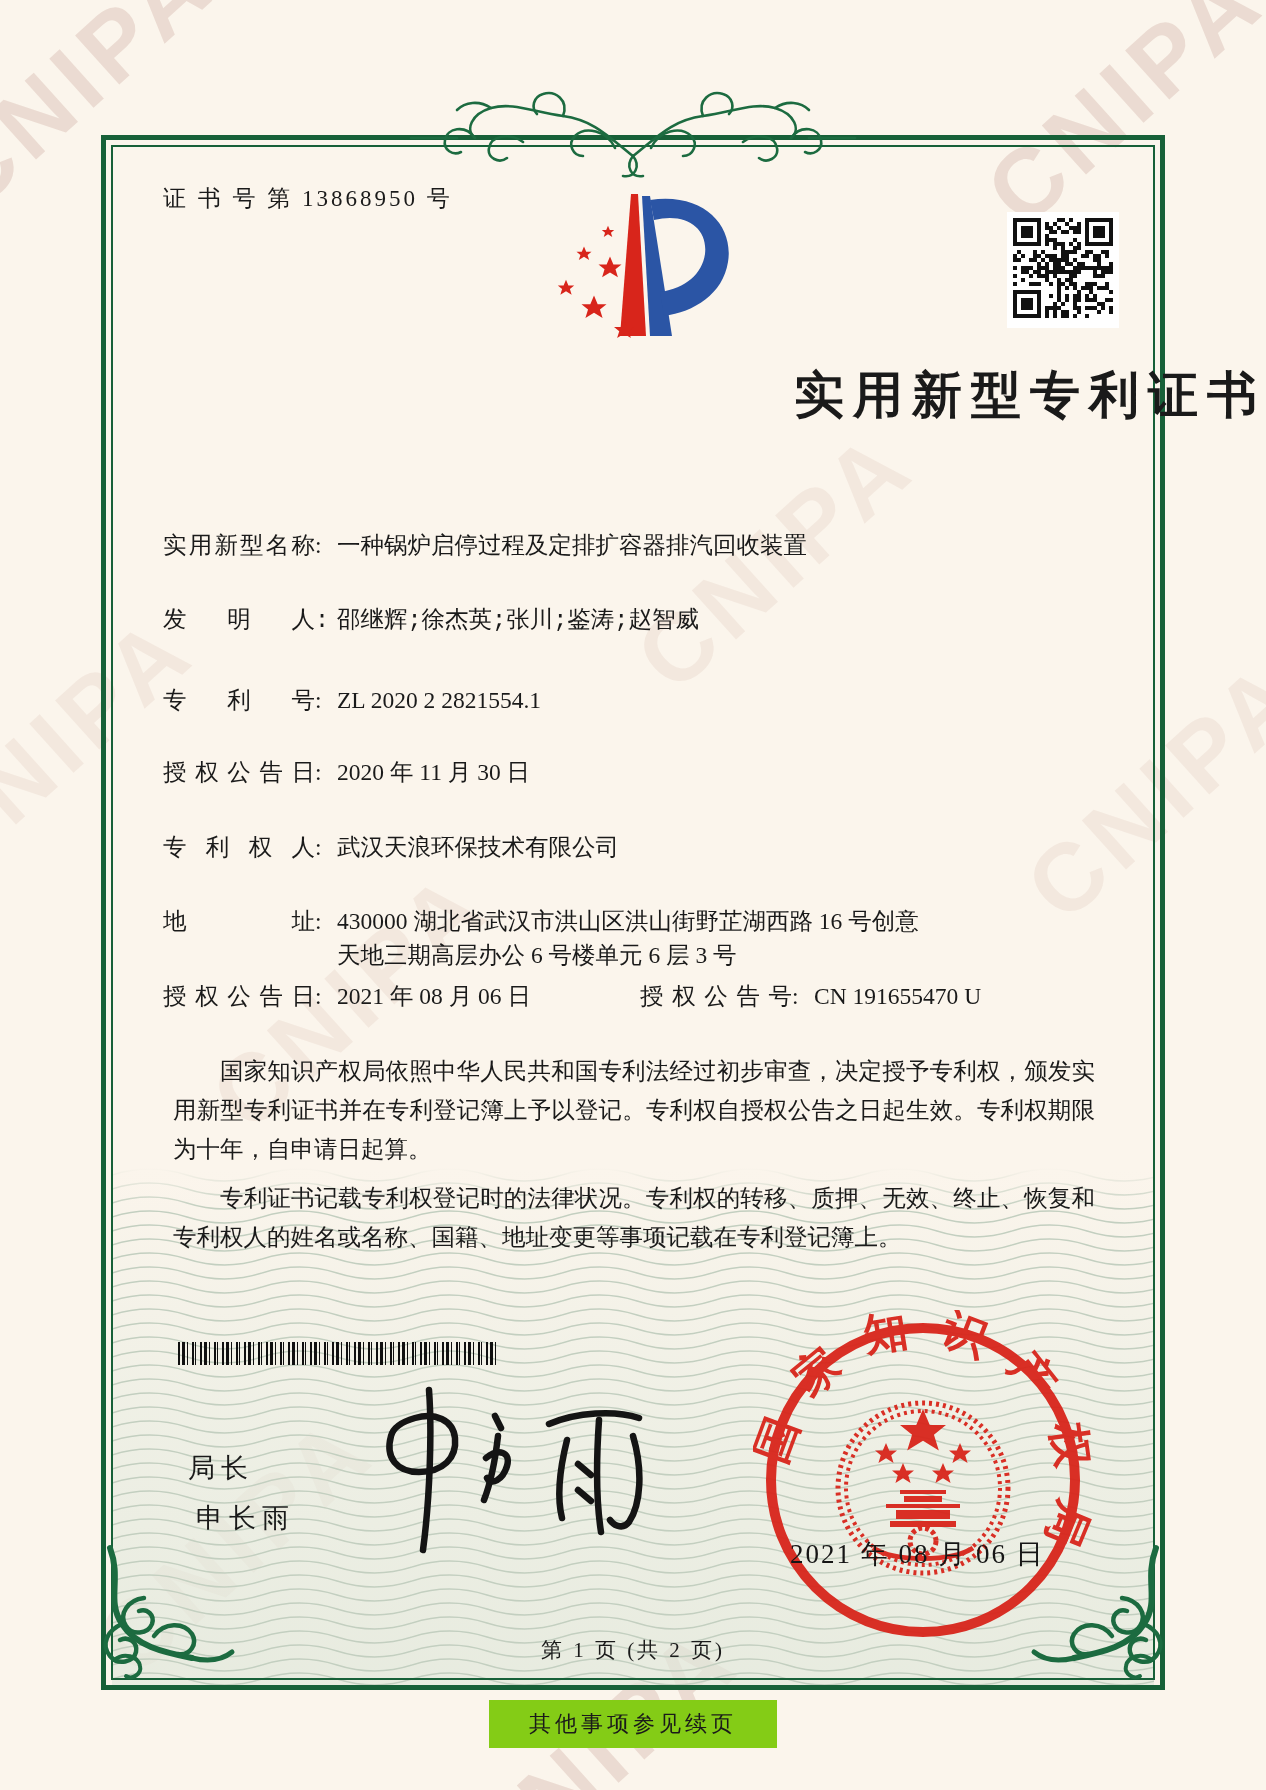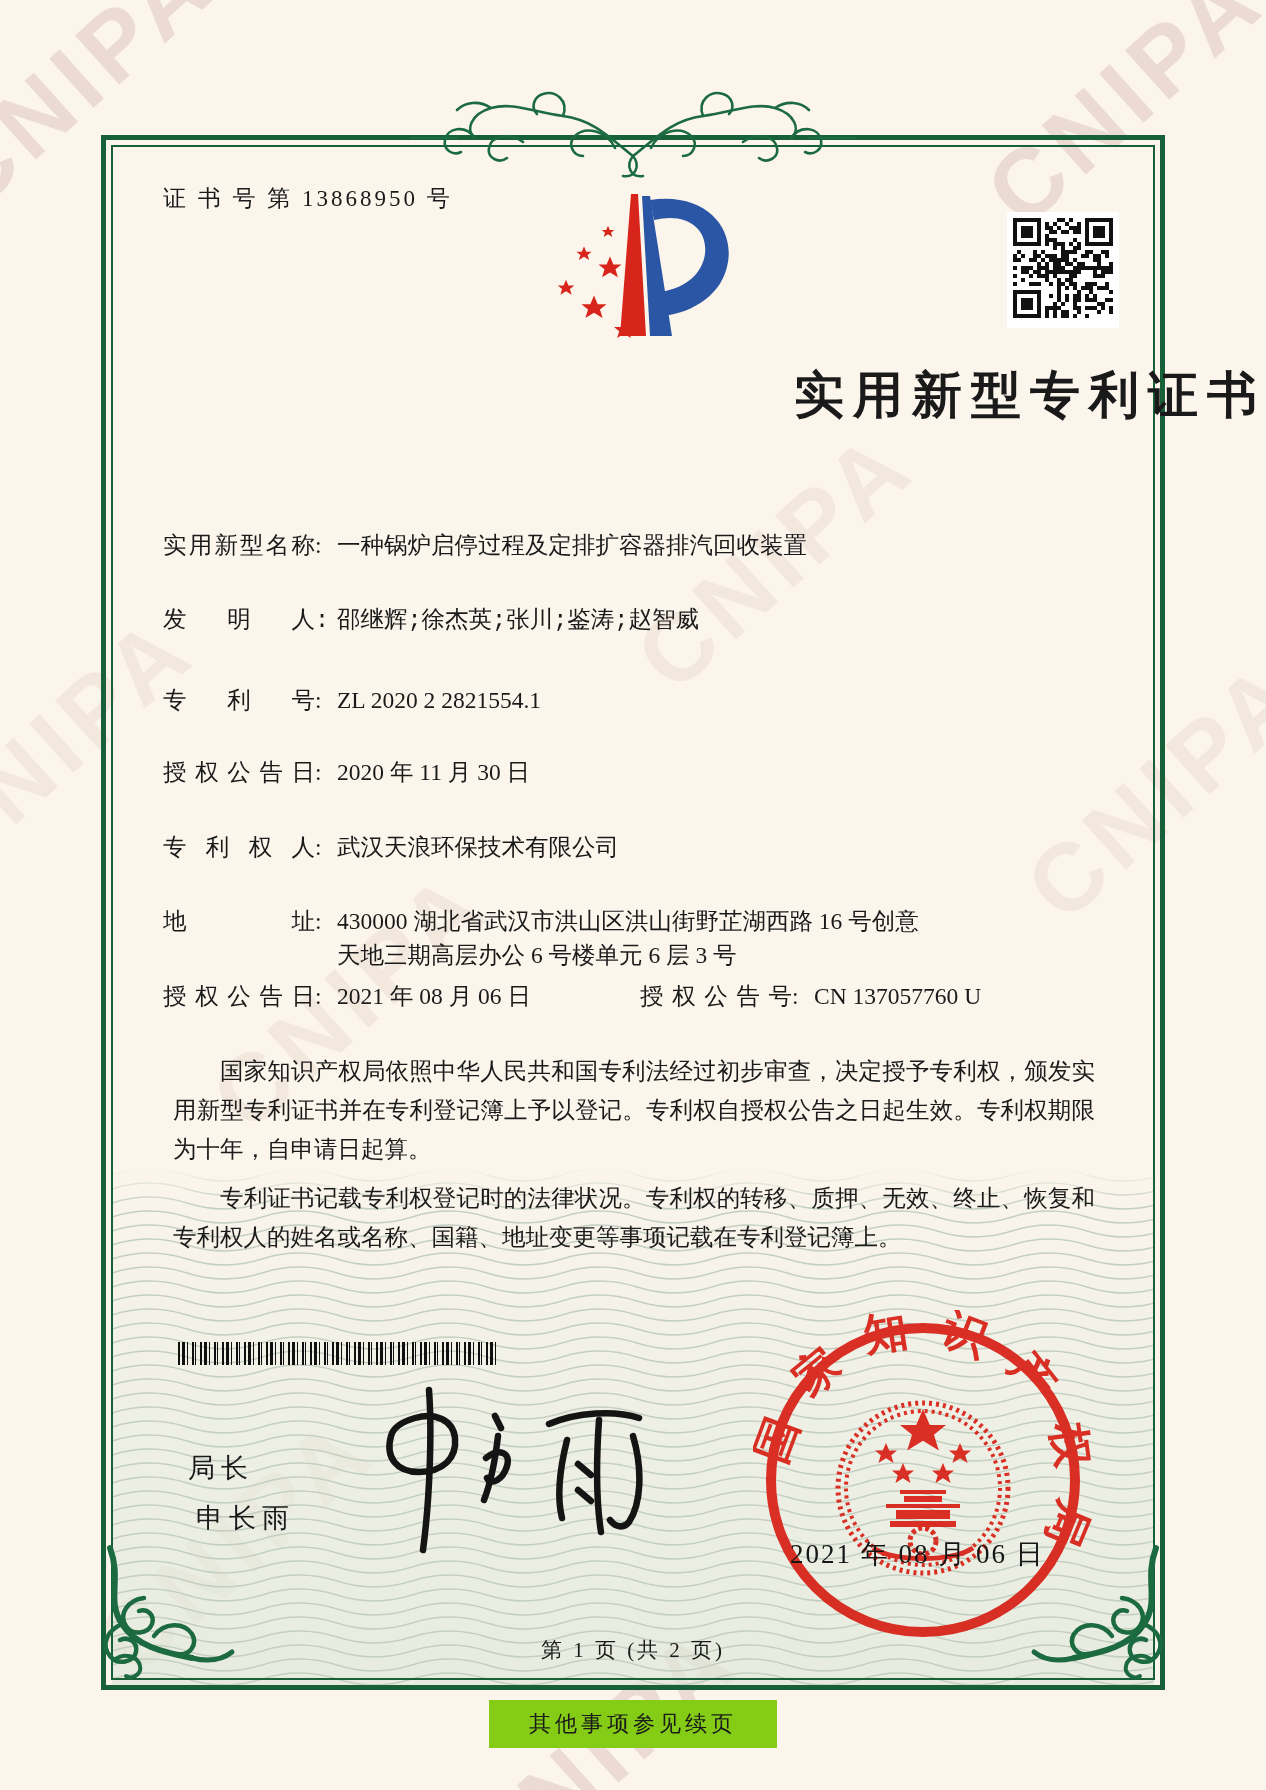--- a/index.html
+++ b/index.html
@@ -418,21 +418,21 @@
 <div class="abs frow r5">
   <span class="f-label">专利权人</span><span class="f-colon">:</span><span class="f-value">武汉天浪环保技术有限公司</span>
 </div>
 <div class="abs frow r6">
   <span class="f-label">地址</span><span class="f-colon">:</span><span class="f-value"><span style="display:block;">430000 湖北省武汉市洪山区洪山街野芷湖西路 16 号创意</span><span style="display:block;">天地三期高层办公 6 号楼单元 6 层 3 号</span></span>
 </div>
 
 <div class="abs frow grant">
   <span class="f-label">授权公告日</span><span class="f-colon">:</span><span class="f-value">2021 年 08 月 06 日</span>
   <span class="pair2">
-    <span class="f-label2">授权公告号</span><span class="f-colon">:</span><span>CN 137057760 U</span>
+    <span class="f-label2">授权公告号</span><span class="f-colon">:</span><span>CN 191655470 U</span>
   </span>
 </div>
 
 <div class="abs bodytext">
   <p>国家知识产权局依照中华人民共和国专利法经过初步审查，决定授予专利权，颁发实用新型专利证书并在专利登记簿上予以登记。专利权自授权公告之日起生效。专利权期限为十年，自申请日起算。</p>
   <p>专利证书记载专利权登记时的法律状况。专利权的转移、质押、无效、终止、恢复和专利权人的姓名或名称、国籍、地址变更等事项记载在专利登记簿上。</p>
 </div>
 
 <div class="abs barcode"></div>
 

